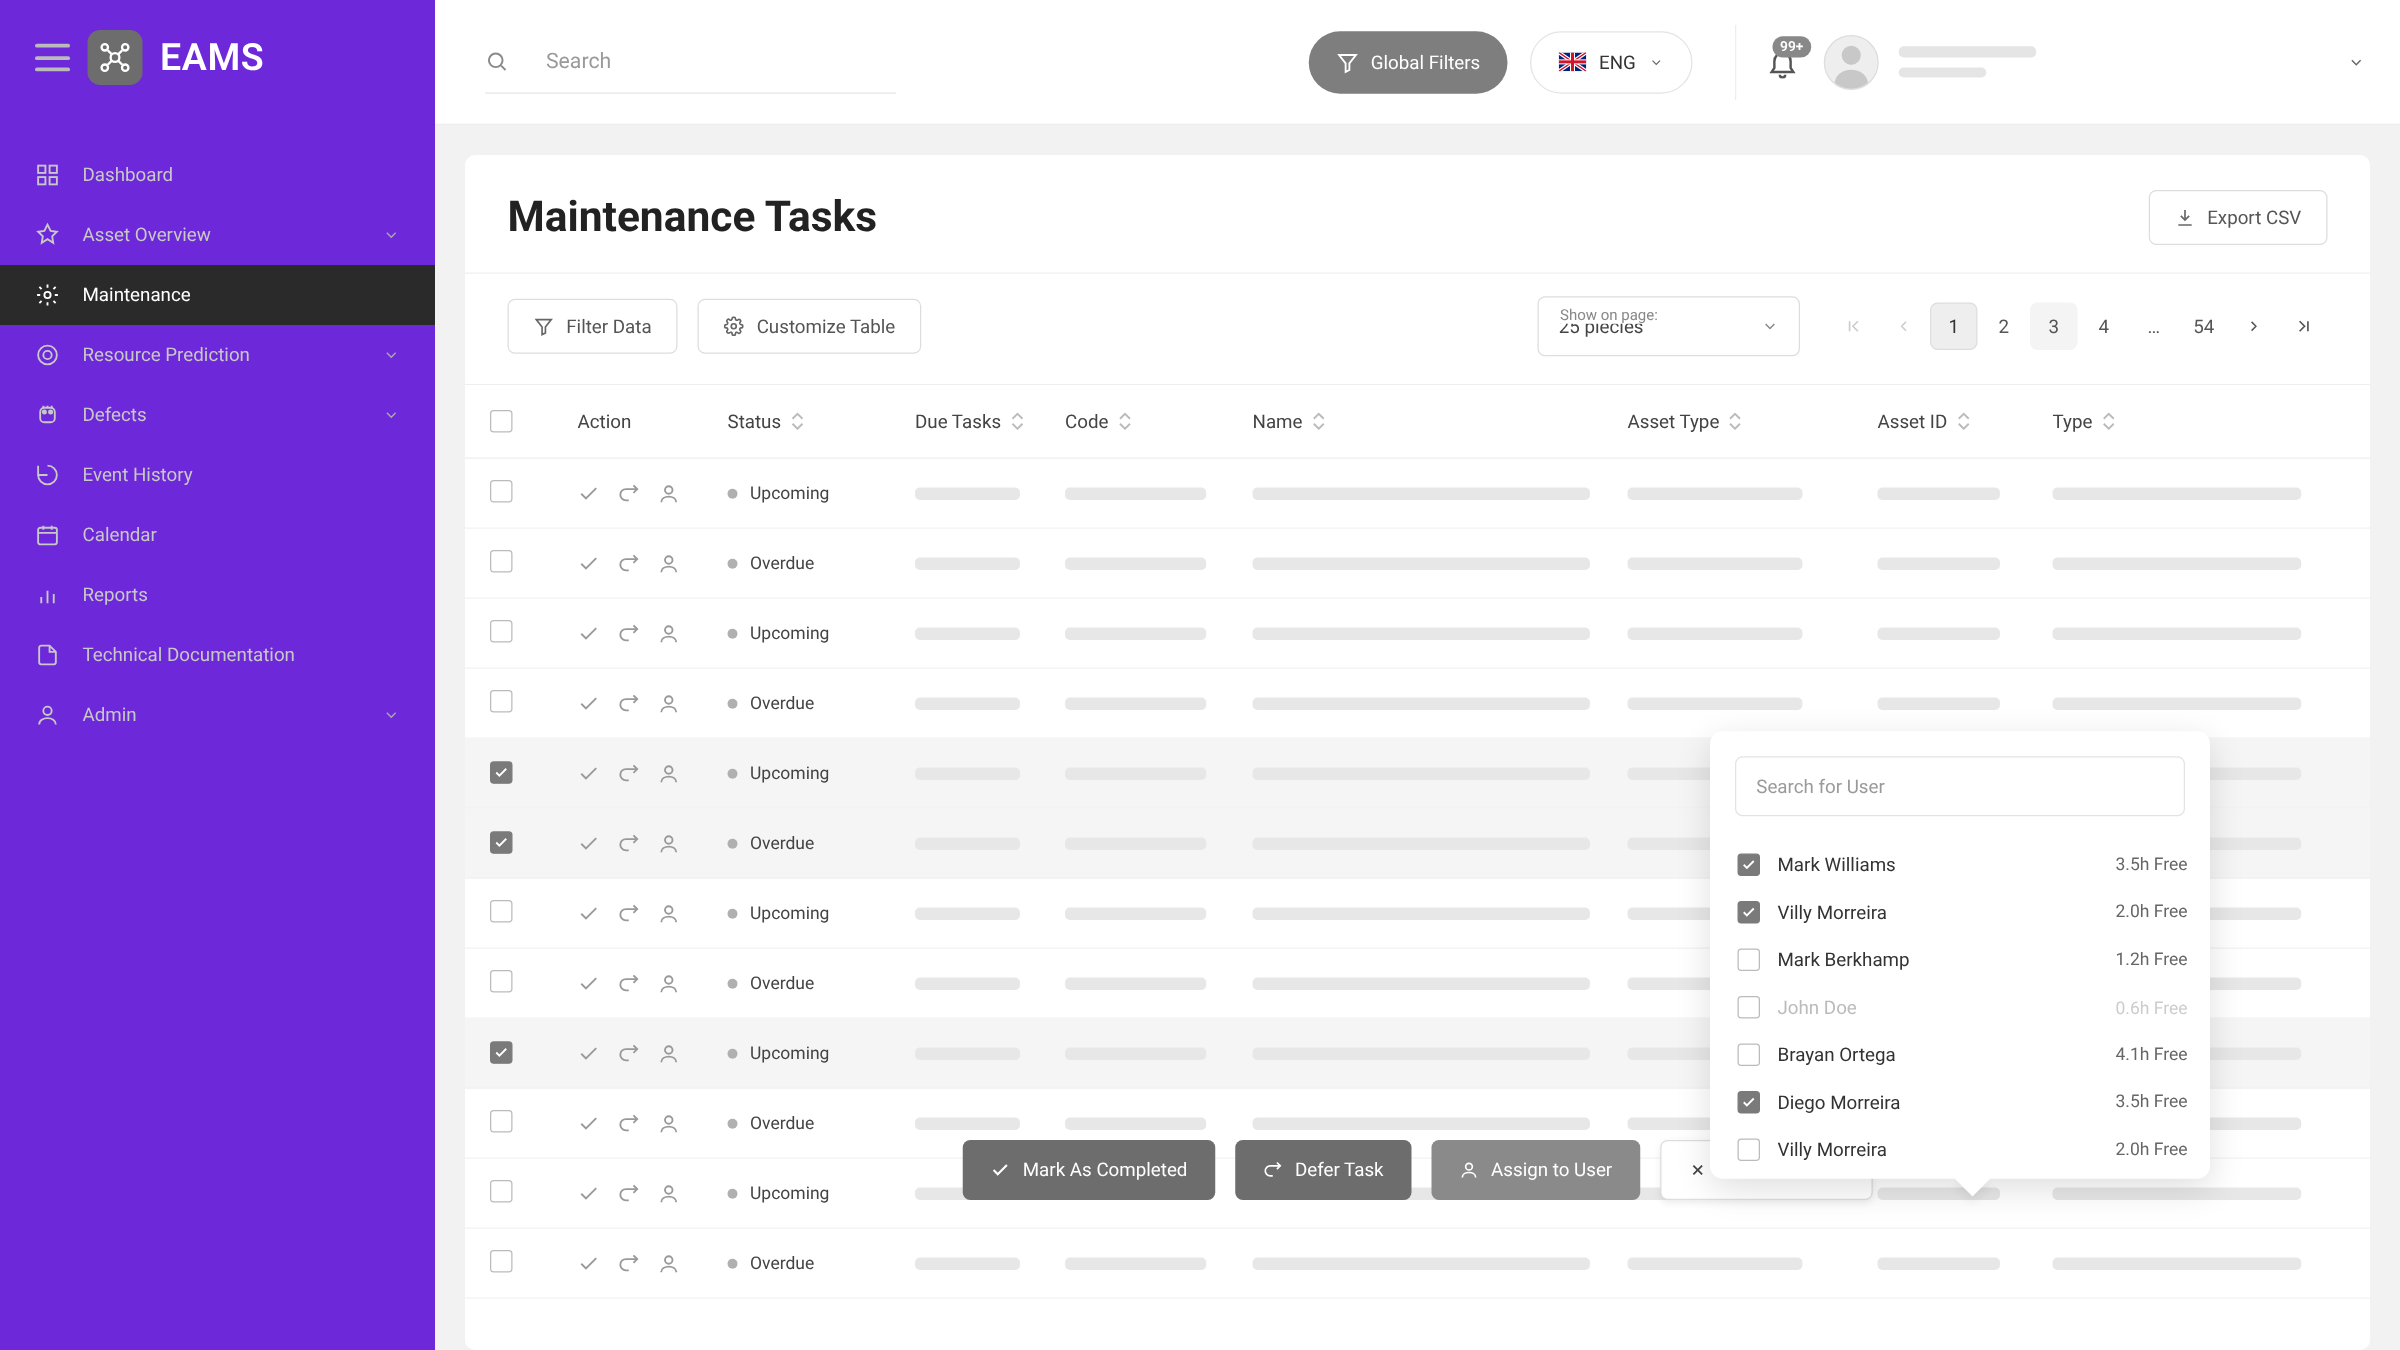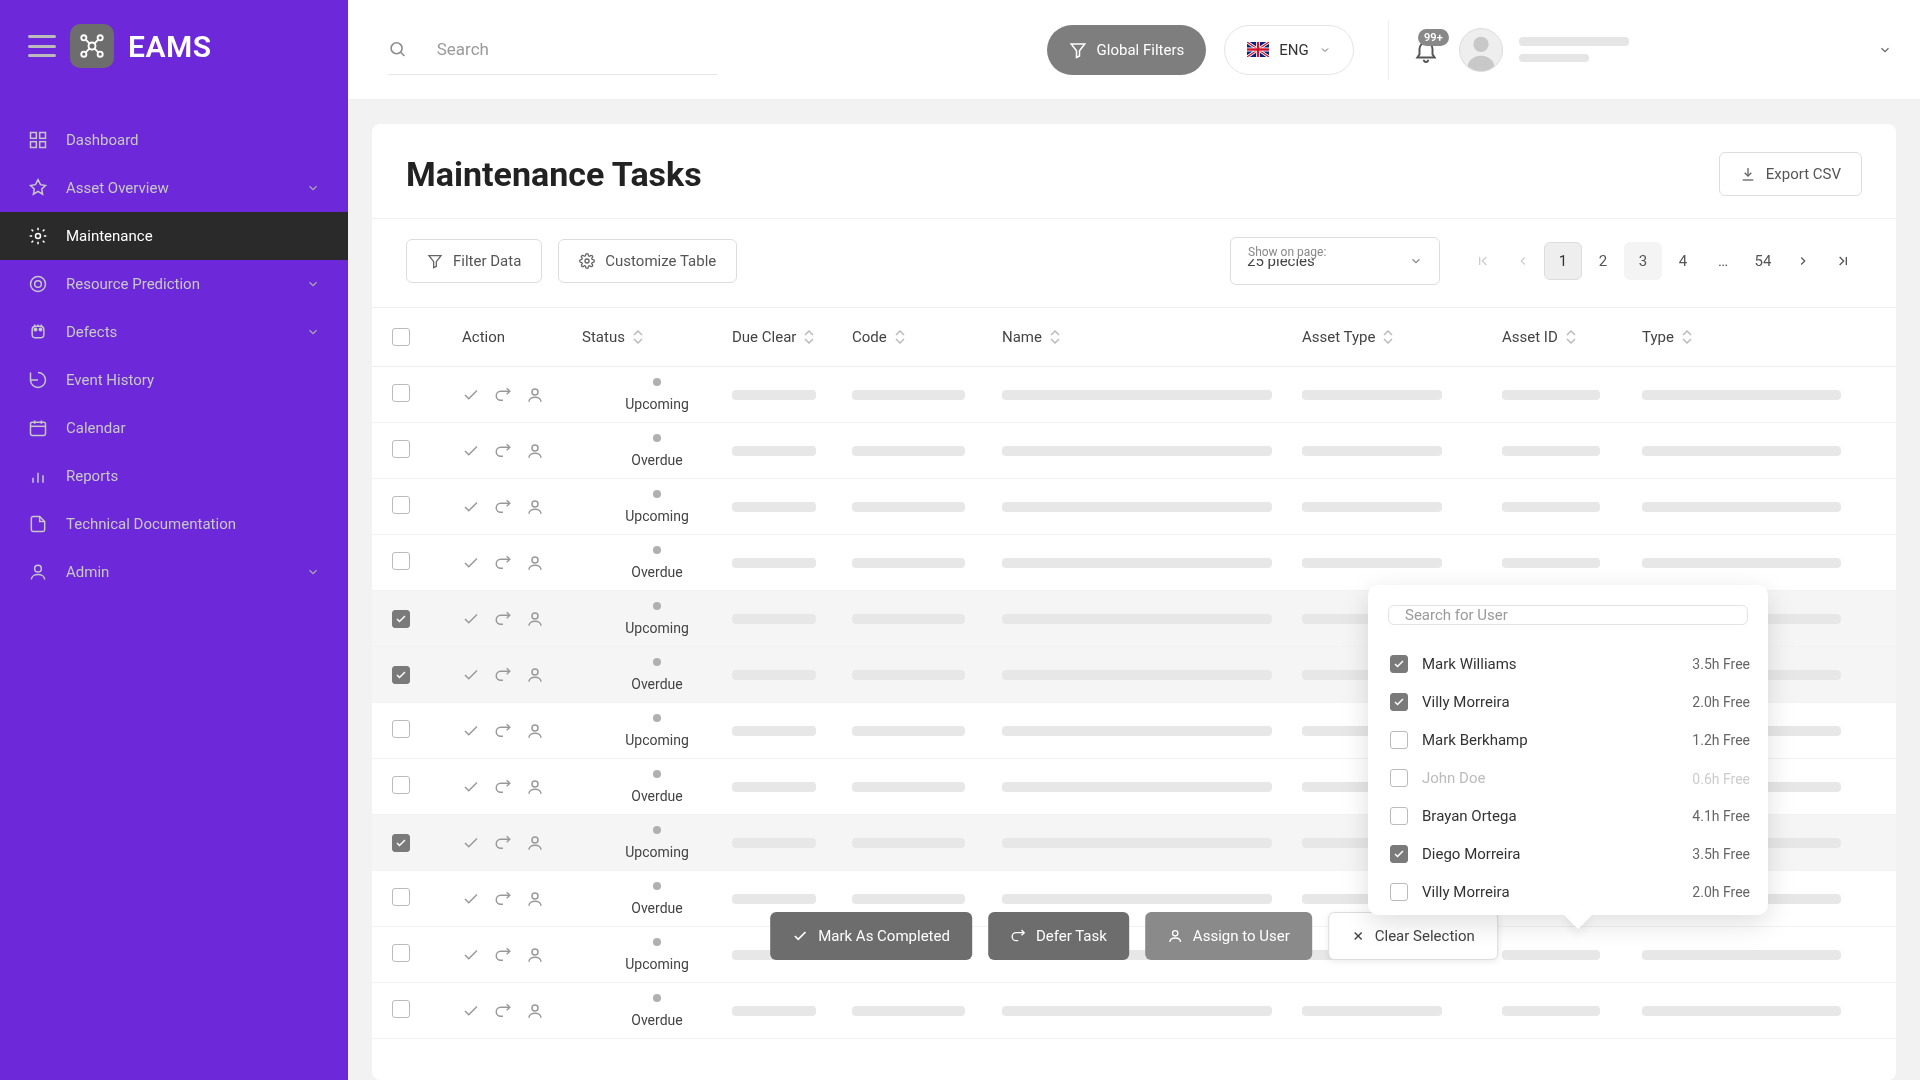--- a/index.html
+++ b/index.html
@@ -66,28 +66,28 @@
 .thead { height: 60px; border-top: 1px solid #eee; border-bottom: 1px solid #eee; font-size: 15px; color: #444; background: #fff; }
 .th { display: flex; align-items: center; gap: 8px; }
 .sort { display: flex; flex-direction: column; gap: 2px; }
 .sort svg { width: 10px; height: 6px; }
 .trow { height: 56px; border-bottom: 1px solid #f2f2f2; font-size: 14px; color: #444; }
 .trow.sel { background: #f5f5f5; }
 .chkbox { width: 18px; height: 18px; border: 1.5px solid #bbb; border-radius: 3px; display: inline-flex; align-items: center; justify-content: center; cursor: pointer; background: #fff; }
 .chkbox.checked { background: #7a7a7a; border-color: #7a7a7a; color: #fff; }
 .actions { display: flex; gap: 14px; color: #888; }
 .actions svg { cursor: pointer; }
-.status { display: flex; align-items: center; gap: 10px; flex-direction: column; }
+.status { display: flex; align-items: center; gap: 10px; }
 .dot { width: 8px; height: 8px; border-radius: 50%; background: #b0b0b0; }
 .cell-skel { height: 10px; border-radius: 4px; background: #e7e7e7; }
 
 
 .popover { position: absolute; width: 400px; background: #fff; border-radius: 10px; box-shadow: 0 8px 28px rgba(0,0,0,.13); padding: 20px 4px 0 20px; top: 485px; left: 1020px; z-index: 20; }
 .popover::after { content: ""; position: absolute; bottom: -10px; left: 200px; width: 20px; height: 20px; background: #fff; transform: rotate(45deg); box-shadow: 4px 4px 8px rgba(0,0,0,.06); }
-.pop-search { border: 1px solid #e3e3e3; border-radius: 6px; padding: 0 16px; width: calc(100% - 16px); font-size: 15px; color: #444; outline: none; margin-bottom: 20px; }
+.pop-search { border: 1px solid #e3e3e3; border-radius: 6px; padding: 14px 16px; width: calc(100% - 16px); font-size: 15px; color: #444; outline: none; margin-bottom: 20px; }
 .pop-search::placeholder { color: #9a9a9a; }
 .userlist { max-height: 270px; overflow-y: auto; padding-right: 12px; }
 .userlist::-webkit-scrollbar { width: 6px; }
 .userlist::-webkit-scrollbar-thumb { background: #cfcfcf; border-radius: 3px; }
 .urow { display: flex; align-items: center; gap: 14px; padding: 10px 2px; font-size: 15px; color: #333; }
 .urow.dim { color: #bbb; align-items: flex-end; }
 .urow .free { margin-left: auto; color: #666; font-size: 14px; }
 .urow.dim .free { color: #ccc; }
 
 
@@ -383,21 +383,21 @@
                 <span class="sort">
   <svg viewBox="0 0 10 6">
                     <polyline points="1 5 5 1 9 5" fill="none" stroke="#bbb" stroke-width="1.5"></polyline>
                   </svg>
   <svg viewBox="0 0 10 6">
                     <polyline points="1 1 5 5 9 1" fill="none" stroke="#bbb" stroke-width="1.5"></polyline>
                   </svg>
                 </span>
               </div>
               <div class="th">
-                <span>Due Clear</span>
+                <span>Due Tasks</span>
                 <span class="sort">
   <svg viewBox="0 0 10 6">
                     <polyline points="1 5 5 1 9 5" fill="none" stroke="#bbb" stroke-width="1.5"></polyline>
                   </svg>
   <svg viewBox="0 0 10 6">
                     <polyline points="1 1 5 5 9 1" fill="none" stroke="#bbb" stroke-width="1.5"></polyline>
                   </svg>
                 </span>
               </div>
               <div class="th">

